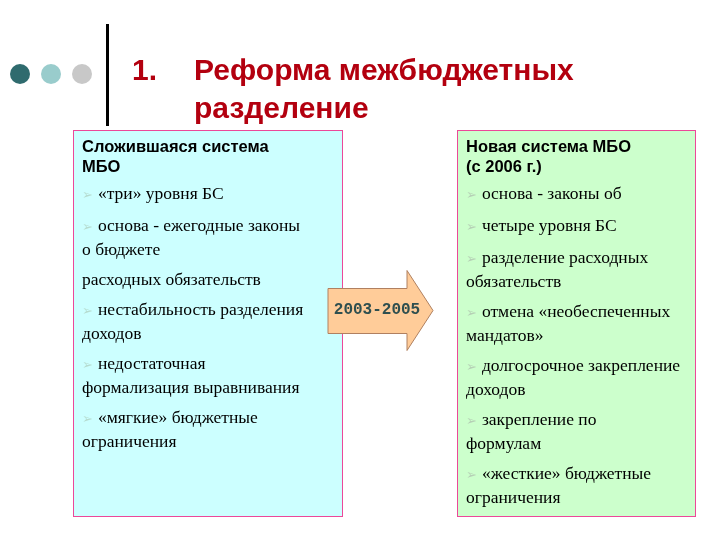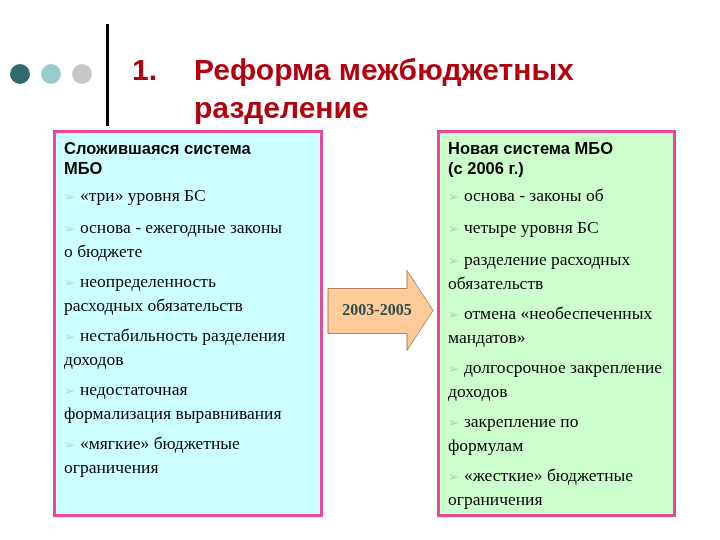--- a/index.html
+++ b/index.html
@@ -45,23 +45,24 @@
       display: inline-block;
       width: 62px;
     }
     .title .line2 {
       padding-left: 62px;
     }
     .box {
       position: absolute;
       top: 130px;
       height: 387px;
-      border: 3px solid #ec4899;
+      border: 1px solid #ec4899;
       box-sizing: border-box;
       padding: 5px 6px 0 8px;
+      margin-left: 20px;
     }
     .box.left {
       left: 53px;
       width: 270px;
       background: #ccffff;
     }
     .box.right {
       left: 437px;
       width: 239px;
       background: #ccffcc;
@@ -96,21 +97,21 @@
       top: 270px;
       width: 108px;
       height: 81px;
     }
     .arrow-label {
       position: absolute;
       left: 327px;
       top: 300px;
       width: 100px;
       text-align: center;
-      font-family: Liberation Serif, serif;
+      font-family: Liberation Mono, monospace;
       font-weight: bold;
       font-size: 16px;
       color: #2f4f4f;
       line-height: 20px;
     }
   </style>
 </head>
 <body>
 
 <div class="dot" style="left:10px; background:#2f6b6e;"></div>
@@ -129,21 +130,20 @@
     <div>МБО</div>
   </div>
   <div class="item">
     <div><span class="bullet">➢</span><span>«три» уровня БС</span></div>
   </div>
   <div class="item">
     <div><span class="bullet">➢</span><span>основа - ежегодные законы</span></div>
     <div>о бюджете</div>
   </div>
   <div class="item">
-    <div><span class="bullet">➢</span><span>неопределенность</span></div>
     <div>расходных обязательств</div>
   </div>
   <div class="item">
     <div><span class="bullet">➢</span><span>нестабильность разделения</span></div>
     <div>доходов</div>
   </div>
   <div class="item">
     <div><span class="bullet">➢</span><span>недостаточная</span></div>
     <div>формализация выравнивания</div>
   </div>

